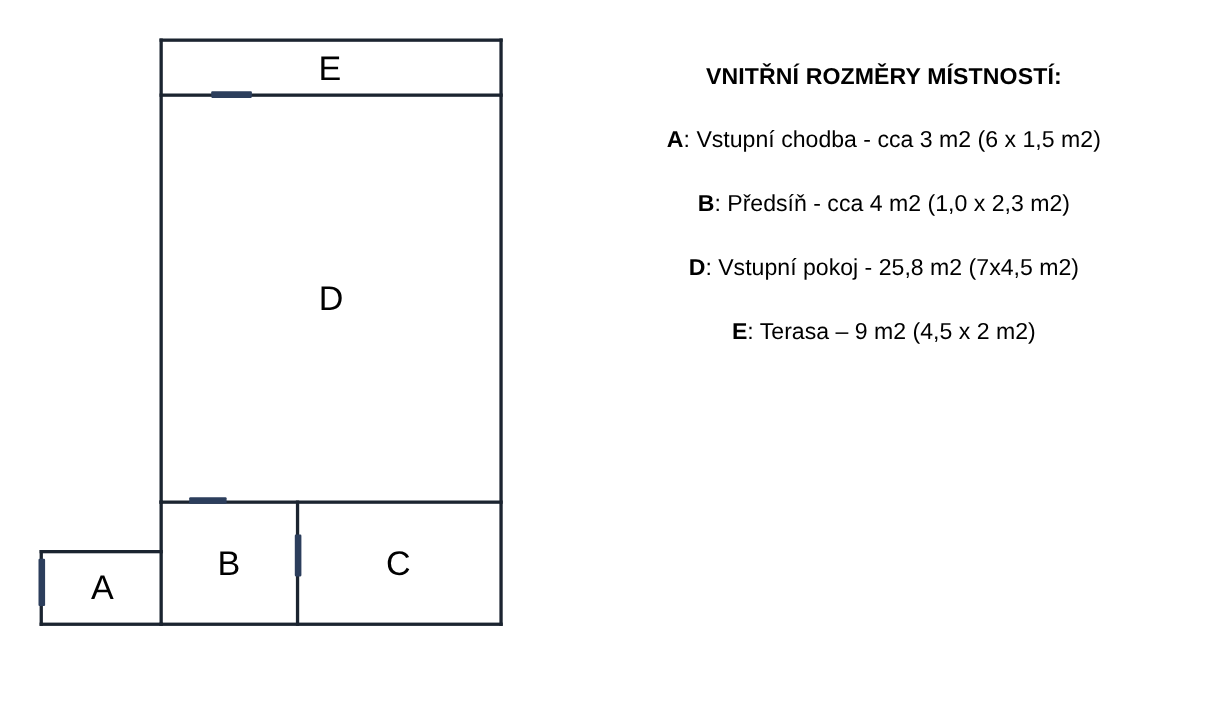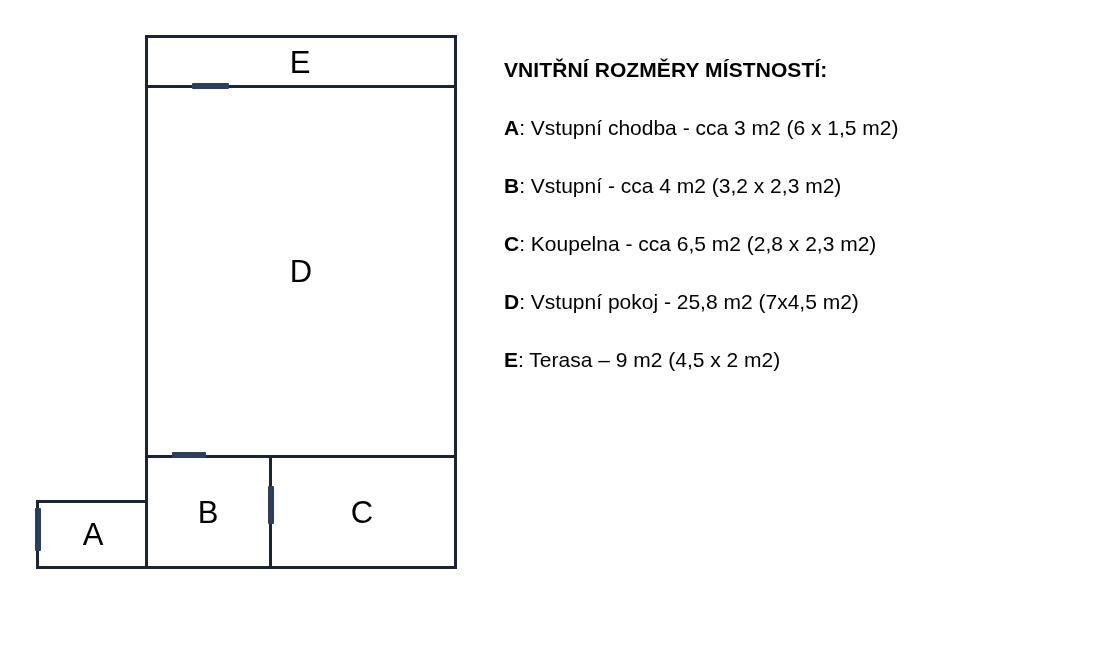--- a/index.html
+++ b/index.html
@@ -48,23 +48,24 @@
     color: #000000;
     line-height: 1;
     text-align: center;
     transform: translate(-50%, -50%);
     white-space: nowrap;
   }
 
   
   #legend {
     position: absolute;
-    left: 504px;
+    left: 516px;
     top: 58px;
     width: 575px;
+    text-align: center;
   }
   #legend-title {
     font-size: 21px;
     font-weight: bold;
     letter-spacing: 0.1px;
     color: #000000;
     margin: 0 0 34px 0;
     white-space: nowrap;
   }
   .legend-row {
@@ -122,26 +123,23 @@
 
 <div id="legend">
 
   <div id="legend-title">VNITŘNÍ ROZMĚRY MÍSTNOSTÍ:</div>
 
   <div class="legend-row">
     <span class="legend-key">A</span><span>: </span><span class="legend-name">Vstupní chodba </span><span>- cca 3 m2 (6 x 1,5 m2)</span>
   </div>
 
   <div class="legend-row">
-    <span class="legend-key">B</span><span>: </span><span class="legend-name">Vstupní</span><span> - cca 4 m2 (3,2 x 2,3 m2)</span>
+    <span class="legend-key">B</span><span>: </span><span class="legend-name">Předsíň</span><span> - cca 4 m2 (1,0 x 2,3 m2)</span>
   </div>
 
-  <div class="legend-row">
-    <span class="legend-key">C</span><span>: </span><span class="legend-name">Koupelna</span><span> - cca 6,5 m2 (2,8 x 2,3 m2)</span>
-  </div>
 
   <div class="legend-row">
     <span class="legend-key">D</span><span>: </span><span class="legend-name">Vstupní pokoj </span><span>- 25,8 m2 (7x4,5 m2)</span>
   </div>
 
   <div class="legend-row">
     <span class="legend-key">E</span><span>: </span><span class="legend-name">Terasa</span><span> – 9 m2 (4,5 x 2 m2)</span>
   </div>
 
 </div>

